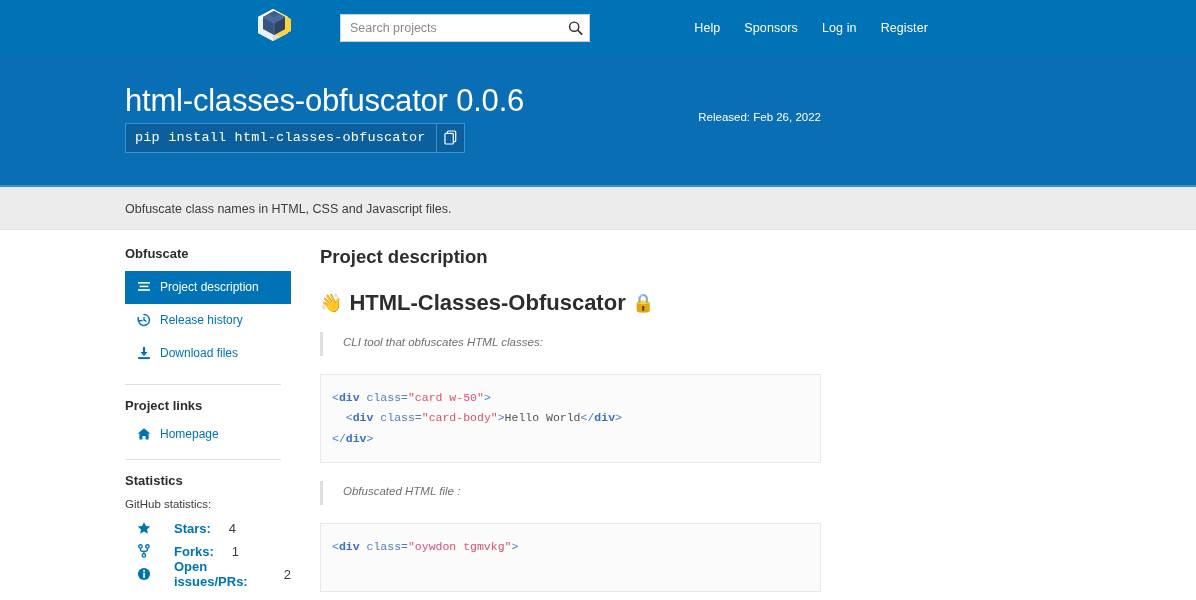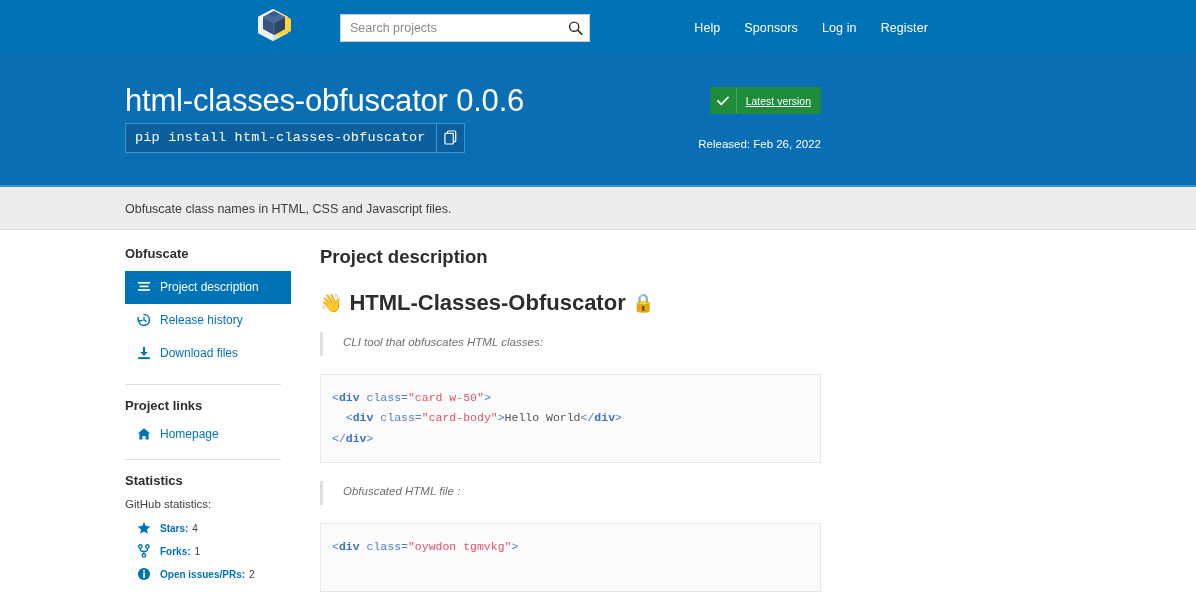--- a/index.html
+++ b/index.html
@@ -243,24 +243,24 @@
   }
   .link-row .ic { width: 14px; height: 14px; flex: 0 0 14px; display:inline-flex; align-items:center; justify-content:center;}
 
   .stats-intro {
     font-size: 11.5px;
     color: #3c3c3c;
     margin-bottom: 7px;
   }
   .stat-row {
     display: flex; align-items: center;
-    gap: 9px;
+    gap: 23px;
     padding-left: 12px;
     height: 23px;
-    font-size: 10px;
+    font-size: 13px;
     color: #0073b7;
   }
   .stat-row .ic { width: 14px; height: 14px; flex:0 0 14px; display:inline-flex; align-items:center; justify-content:center;}
   .stat-label { font-weight: bold; }
   .stat-val { color: #3c3c3c; font-weight: normal; }
 
   
   .content-title {
     font-size: 18.5px;
     font-weight: bold;
@@ -360,28 +360,20 @@
             <svg width="13" height="15" viewBox="0 0 14 16">
               <rect x="3.6" y="1" width="9" height="11.5" rx="1" fill="none" stroke="#ffffff" stroke-width="1.3"></rect>
               <rect x="1" y="3.5" width="9" height="11.5" rx="1" fill="#0a5f9c" stroke="#ffffff" stroke-width="1.3"></rect>
             </svg>
           </span>
         </div>
       </div>
     </div>
 
     <div class="banner-right">
-      <div class="latest-badge">
-        <span class="latest-check">
-          <svg width="12" height="10" viewBox="0 0 12 10">
-            <polyline points="1,5 4.2,8.3 11,1.4" fill="none" stroke="#ffffff" stroke-width="1.8" stroke-linecap="round" stroke-linejoin="round"></polyline>
-          </svg>
-        </span>
-        <span class="latest-label">Latest version</span>
-      </div>
       <div class="released">Released: Feb 26, 2022</div>
     </div>
   </div>
 </div>
 
 <div class="summary-bar">
   <div class="summary-inner">
     <span class="summary-text">Obfuscate class names in HTML, CSS and Javascript files.</span>
   </div>
 </div>

